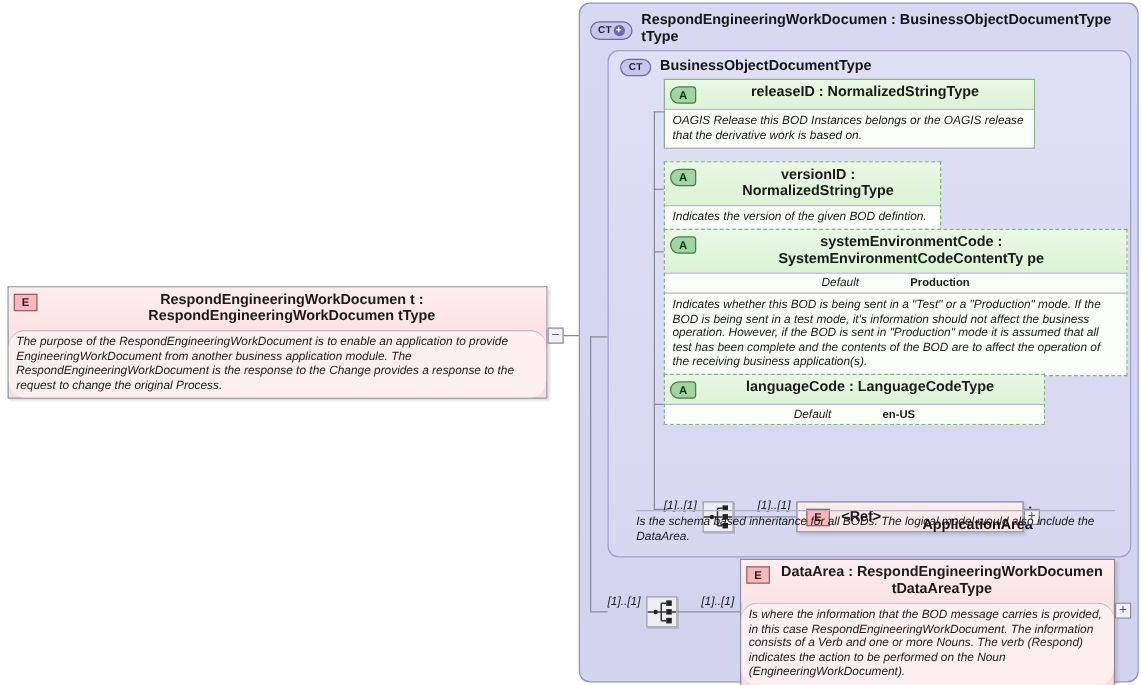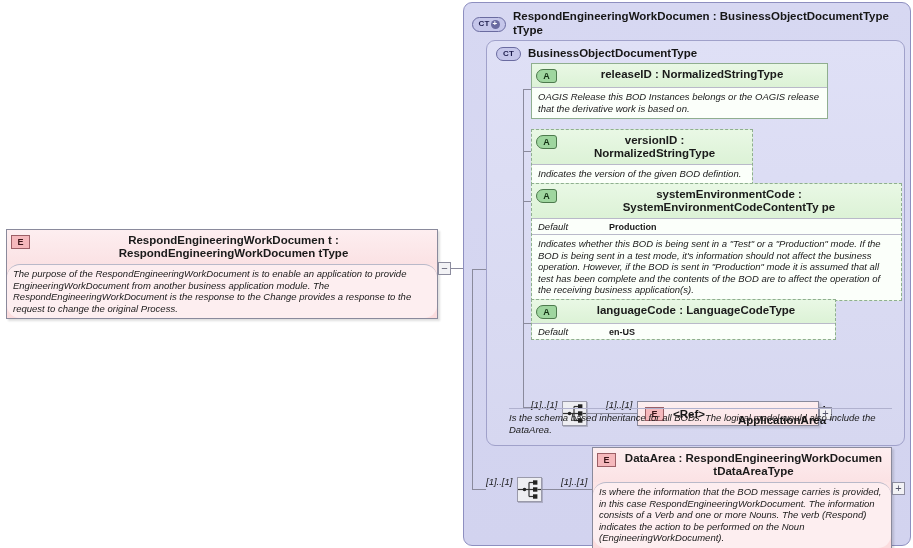--- a/index.html
+++ b/index.html
@@ -44,20 +44,21 @@
     border-top: 1px solid #b9b9c9;
   }
   .node-default {
     font-size: 9.5px;
     color: #1a1a1a;
     padding: 2px 6px 2px 6px;
     border-top: 1px solid #b9b9c9;
     display: flex;
     gap: 12px;
     align-items: baseline;
+    justify-content: center;
   }
   .node-default .dlabel { font-style: italic; }
   .node-default .dval { font-weight: bold; font-size: 9px; padding-left: 29px; }
 
   
   .icon {
     display: inline-flex;
     align-items: center;
     justify-content: center;
     font-size: 9px;

